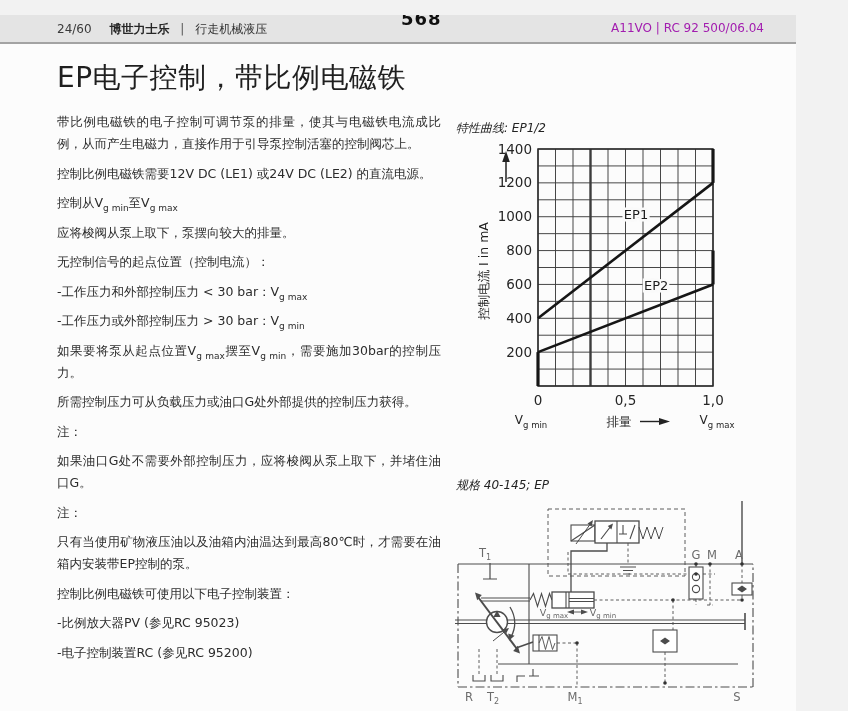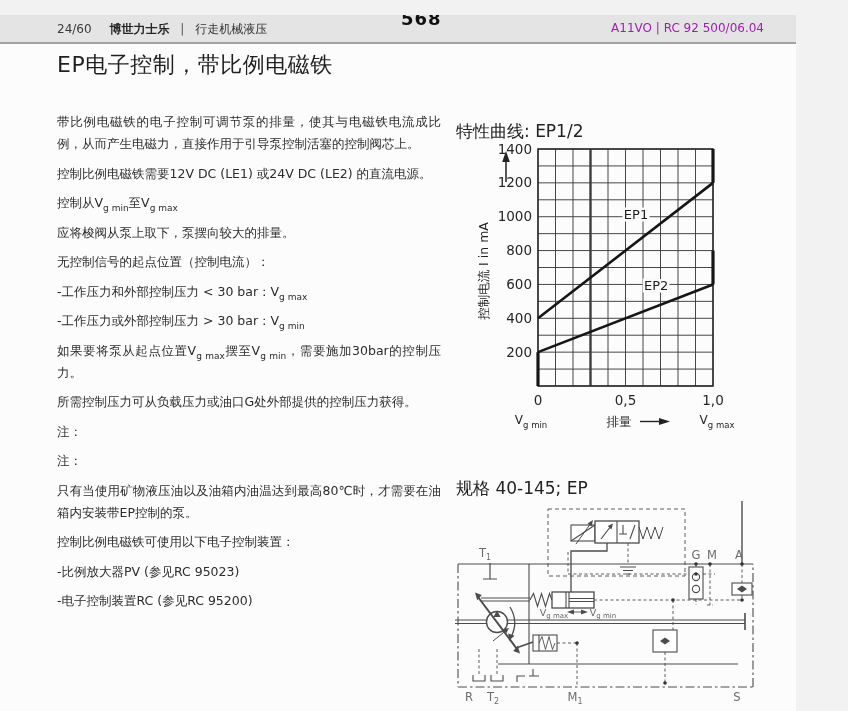--- a/index.html
+++ b/index.html
@@ -9,28 +9,28 @@
   #hdr{position:absolute;left:0;top:0;width:848px;height:27px;background:#e4e4e4;
        border-bottom:2px solid #a3a3a3;font-size:12px;color:#3a3a3a;}
   #hdr .inner{position:relative;width:100%;height:100%;}
   .hdr-left{position:absolute;left:57px;top:6px;white-space:nowrap;}
   .hdr-brand{font-weight:bold;color:#262626;margin-left:14px;}
   .hdr-sep{margin:0 7px;color:#555;}
   .hdr-product{color:#333;}
   .hdr-pageno{position:absolute;left:401px;top:-7px;font-size:18px;font-weight:bold;color:#101010;letter-spacing:1px;}
   .hdr-right{position:absolute;right:84px;top:6px;color:#a21caf;}
   
-  #title{position:absolute;left:57px;top:35px;font-size:22px;color:#1f1f1f;letter-spacing:0.5px;}
+  #title{position:absolute;left:57px;top:44px;font-size:28px;color:#1f1f1f;letter-spacing:0.5px;}
   
   #left-column{position:absolute;left:57px;top:96px;width:384px;font-size:12.5px;line-height:22px;
                text-align:justify;color:#2c2c2c;}
   #left-column p{margin:0 0 7.5px 0;}
   #left-column sub{font-size:9px;line-height:0;}
   
-  .fig-title{position:absolute;font-size:17px;color:#222;}
+  .fig-title{position:absolute;font-style:italic;font-size:12px;color:#222;}
   #chart-title{left:456px;top:105px;}
   #chart-holder{position:absolute;left:455px;top:119px;width:393px;height:300px;}
   #fig2-title{left:456px;top:462px;}
   #circuit-holder{position:absolute;left:455px;top:484px;width:393px;height:226px;text-align:center;}
   svg text{font-family:"DejaVu Sans","Liberation Sans",sans-serif;}
 </style>
 </head>
 <body>
 
 <div id="page">
@@ -54,20 +54,21 @@
       <p>带比例电磁铁的电子控制可调节泵的排量，使其与电磁铁电流成比例，从而产生电磁力，直接作用于引导泵控制活塞的控制阀芯上。</p>
       <p>控制比例电磁铁需要12V DC (LE1) 或24V DC (LE2) 的直流电源。</p>
       <p>控制从V<sub>g min</sub>至V<sub>g max</sub></p>
       <p>应将梭阀从泵上取下，泵摆向较大的排量。</p>
       <p>无控制信号的起点位置（控制电流）：</p>
       <p>-工作压力和外部控制压力 &lt; 30 bar：V<sub>g max</sub></p>
       <p>-工作压力或外部控制压力 &gt; 30 bar：V<sub>g min</sub></p>
       <p>如果要将泵从起点位置V<sub>g max</sub>摆至V<sub>g min</sub>，需要施加30bar的控制压力。</p>
       <p>所需控制压力可从负载压力或油口G处外部提供的控制压力获得。</p>
       <p>注：</p>
+      <p>如果油口G处不需要外部控制压力，应将梭阀从泵上取下，并堵住油口G。</p>
       <p>注：</p>
       <p>只有当使用矿物液压油以及油箱内油温达到最高80℃时，才需要在油箱内安装带EP控制的泵。</p>
       <p>控制比例电磁铁可使用以下电子控制装置：</p>
       <p>-比例放大器PV (参见RC 95023)</p>
       <p>-电子控制装置RC (参见RC 95200)</p>
     </div>
 
   <div class="fig-title" id="chart-title">特性曲线: EP1/2</div>
   <div id="chart-holder"><svg viewBox="0 0 393 300" width="393" height="300">
         <line x1="83" y1="15" x2="83" y2="252" stroke="#3d3d3d" stroke-width="0.95"></line>

